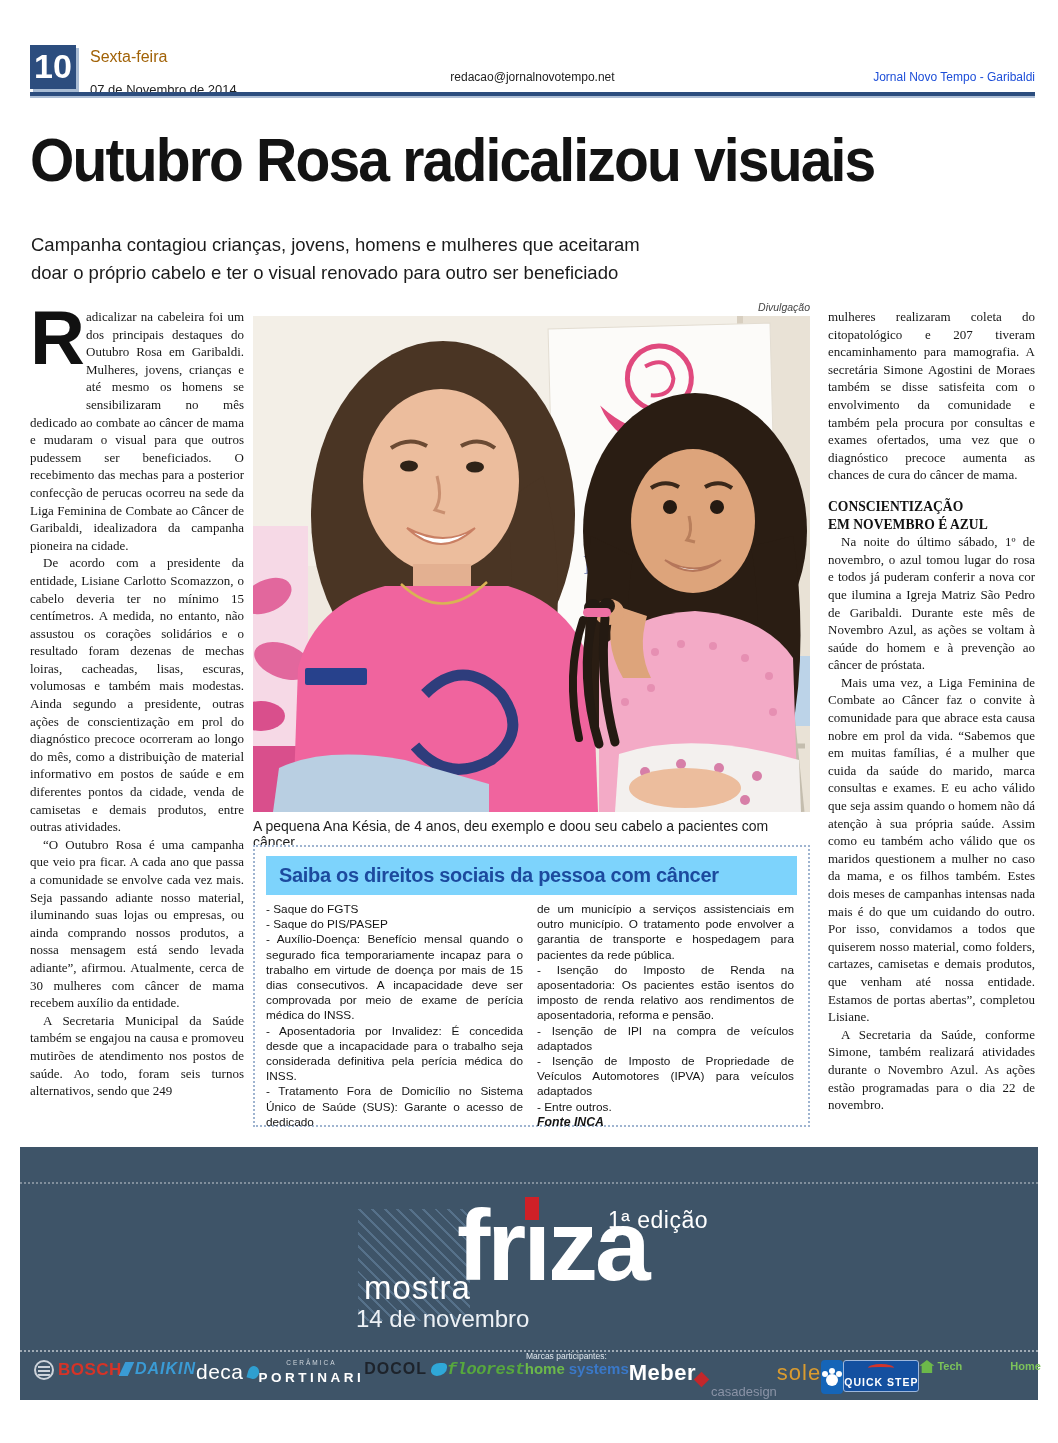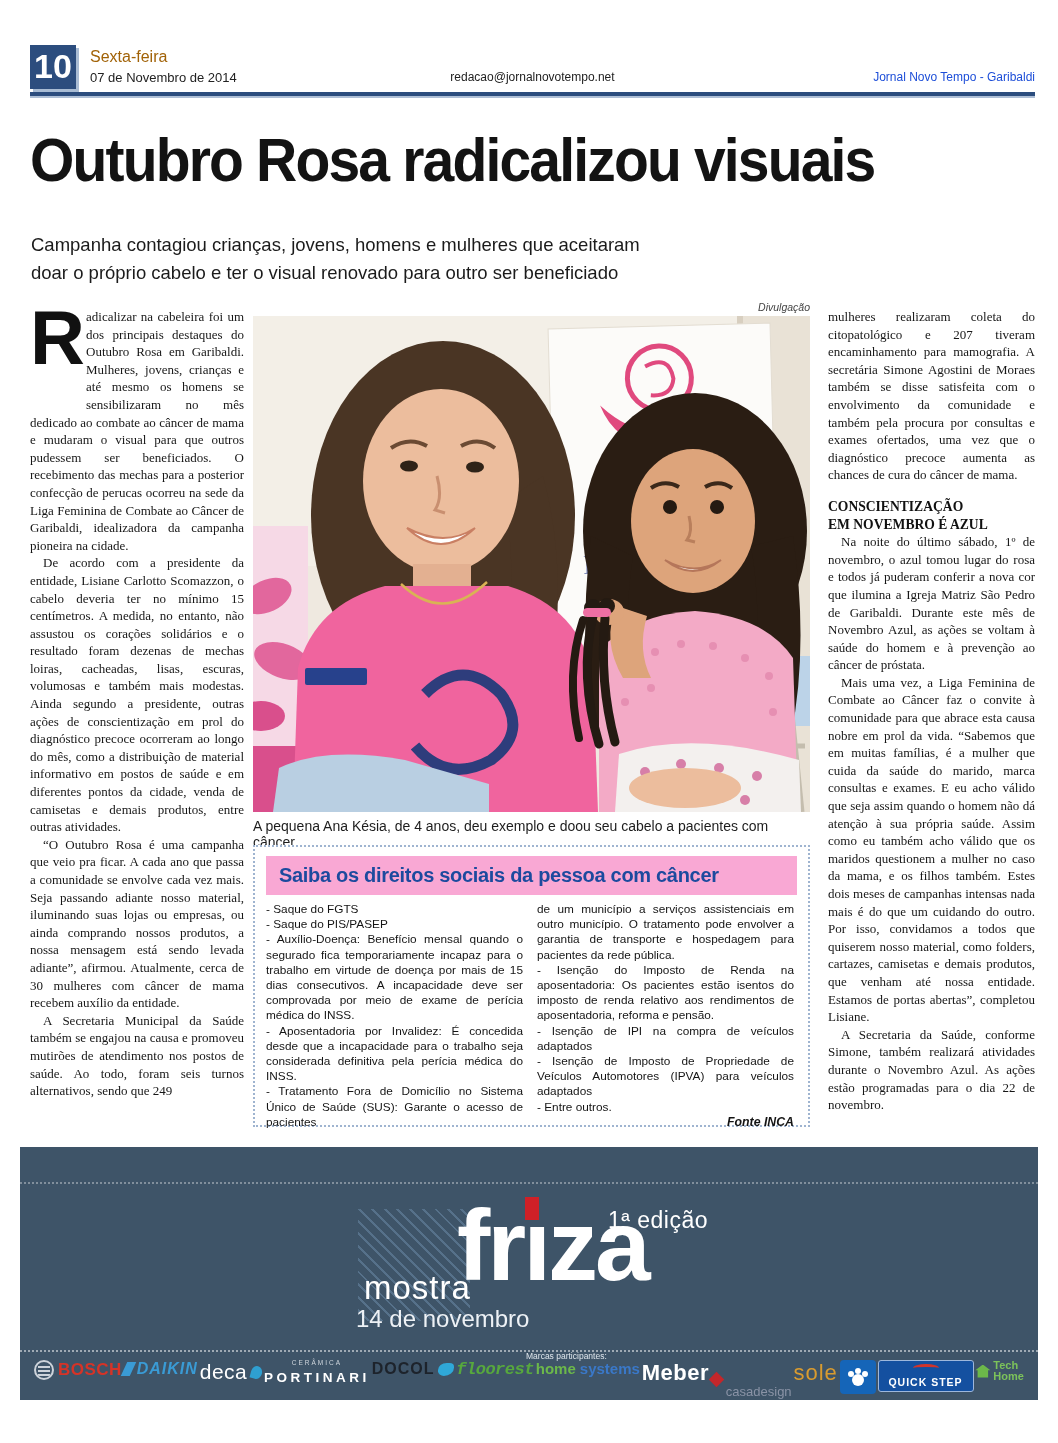--- a/index.html
+++ b/index.html
@@ -6,21 +6,21 @@
   .page{position:relative;width:1058px;height:1443px;margin:0 auto;background:#fff;
         font-family:"Liberation Sans",sans-serif;overflow:hidden;}
 
   
   .header{position:absolute;left:30px;top:45px;width:1005px;height:46px;}
   .pagenum-box{position:absolute;left:0;top:0;width:46px;height:44px;background:#2c4d7e;
                box-shadow:3px 3px 0 #a9bcd4;}
   .pagenum{color:#fff;font-size:34px;font-weight:bold;text-align:center;line-height:42px;
            font-family:"Liberation Sans",sans-serif;}
   .weekday{position:absolute;left:60px;top:3px;font-size:16px;color:#a16207;}
-  .date{position:absolute;left:60px;top:25px;font-size:13px;color:#222;}
+  .date{position:absolute;left:60px;top:37px;font-size:13px;color:#222;}
   .email{position:absolute;left:0;right:0;top:25px;text-align:center;font-size:12px;color:#222;}
   .paper-name{position:absolute;right:0;top:25px;font-size:12px;color:#1d4ed8;}
   .header-rule{position:absolute;left:30px;top:92px;width:1005px;height:4px;background:#2c4d7e;
                border-bottom:2px solid #aebfd6;}
 
   
   .headline{position:absolute;left:30px;top:124px;font-size:62px;font-weight:700;color:#131313;
             letter-spacing:-2px;transform:scaleX(.92);transform-origin:left top;white-space:nowrap;}
   .subtitle{position:absolute;left:31px;top:231px;font-size:18.5px;line-height:28px;color:#1b1b1b;}
 
@@ -37,26 +37,26 @@
 
   
   .credit{position:absolute;left:253px;top:301px;width:557px;text-align:right;font-size:10.5px;
           font-style:italic;color:#444;}
   .photo{position:absolute;left:253px;top:316px;width:557px;height:496px;overflow:hidden;background:#efe9e0;}
   .caption{position:absolute;left:253px;top:818px;width:557px;font-size:14px;color:#1d1d1d;}
 
   
   .rights-box{position:absolute;left:253px;top:845px;width:557px;height:282px;box-sizing:border-box;
               border:2px dotted #9fb4d0;background:#fff;padding:9px 11px;}
-  .rights-title-bar{background:#f9a8d4;padding:8px 13px;margin-bottom:7px;}
+  .rights-title-bar{background:#7dd3fc;padding:8px 13px;margin-bottom:7px;}
   .rights-title{color:#1c4a9e;font-size:20px;font-weight:bold;letter-spacing:-.3px;}
   .rights-cols{display:flex;gap:14px;}
   .rights-col{width:257px;font-size:11.8px;line-height:15.2px;text-align:justify;color:#141414;}
   .rights-col div{margin:0;}
-  .fonte{text-align:right;font-weight:bold;font-style:italic;font-size:12.3px;margin-top:10px;}
+  .fonte{text-align:left;font-weight:bold;font-style:italic;font-size:12.3px;margin-top:10px;}
 
   
   .ad{position:absolute;left:20px;top:1147px;width:1018px;height:253px;background:#3e5468;}
   .ad-topline{position:absolute;left:0;right:0;top:35px;border-top:2px dotted rgba(255,255,255,.35);}
   .hatch{position:absolute;left:338px;top:62px;width:112px;height:112px;
          background:repeating-linear-gradient(45deg,transparent 0 7px,#56718a 7px 9px);}
   .mostra{position:absolute;left:344px;top:122px;font-size:33px;color:#fff;letter-spacing:1px;}
   .friza{position:absolute;left:437px;top:48px;font-size:100px;line-height:1;color:#fff;
          font-weight:700;letter-spacing:-3px;}
   .friza .iwrap{position:relative;}
@@ -86,21 +86,21 @@
   .casa-diamond{display:inline-block;width:11px;height:11px;background:#c3272b;transform:rotate(45deg);}
   .casa-text{color:#8a93a6;font-size:13px;margin-top:24px;}
   .sole-text{color:#d99b2f;font-size:22px;letter-spacing:1px;}
   .hcm-box{width:36px;height:34px;background:#1565b8;border-radius:4px;display:flex;align-items:center;justify-content:center;}
   .qs-box{width:94px;height:30px;background:#1450a0;border:1px solid #9db7dc;border-radius:3px;
           display:flex;flex-direction:column;align-items:center;justify-content:center;}
   .qs-arc{width:26px;height:5px;border-top:3px solid #d2342b;border-radius:50%;}
   .qs-text{color:#fff;font-weight:700;font-size:10.5px;letter-spacing:1px;}
   .th{display:flex;align-items:center;gap:3px;}
   .th-house{width:15px;height:13px;background:#6cb84a;clip-path:polygon(50% 0,100% 45%,85% 45%,85% 100%,15% 100%,15% 45%,0 45%);}
-  .th-stack{display:flex;flex-direction:column;line-height:1;}
+  .th-stack{display:flex;line-height:1;gap:48px;}
   .th-text{color:#7cc25a;font-size:11px;font-weight:700;}
 </style>
 </head>
 <body>
 
 <div class="page">
 
   <div class="header">
     <div class="pagenum-box">
       <div class="pagenum">10</div>
@@ -243,21 +243,21 @@
   <div class="rights-box">
     <div class="rights-title-bar">
       <span class="rights-title">Saiba os direitos sociais da pessoa com câncer</span>
     </div>
     <div class="rights-cols">
       <div class="rights-col">
         <div>- Saque do FGTS</div>
         <div>- Saque do PIS/PASEP</div>
         <div>- Auxílio-Doença: Benefício mensal quando o segurado fica temporariamente incapaz para o trabalho em virtude de doença por mais de 15 dias consecutivos. A incapacidade deve ser comprovada por meio de exame de perícia médica do INSS.</div>
         <div>- Aposentadoria por Invalidez: É concedida desde que a incapacidade para o trabalho seja considerada definitiva pela perícia médica do INSS.</div>
-        <div>- Tratamento Fora de Domicílio no Sistema Único de Saúde (SUS): Garante o acesso de pacientes</div>
+        <div>- Tratamento Fora de Domicílio no Sistema Único de Saúde (SUS): Garante o acesso de dedicado</div>
       </div>
       <div class="rights-col">
         <div>de um município a serviços assistenciais em outro município. O tratamento pode envolver a garantia de transporte e hospedagem para pacientes da rede pública.</div>
         <div>- Isenção do Imposto de Renda na aposentadoria: Os pacientes estão isentos do imposto de renda relativo aos rendimentos de aposentadoria, reforma e pensão.</div>
         <div>- Isenção de IPI na compra de veículos adaptados</div>
         <div>- Isenção de Imposto de Propriedade de Veículos Automotores (IPVA) para veículos adaptados</div>
         <div>- Entre outros.</div>
         <div class="fonte">Fonte INCA</div>
       </div>
     </div>

